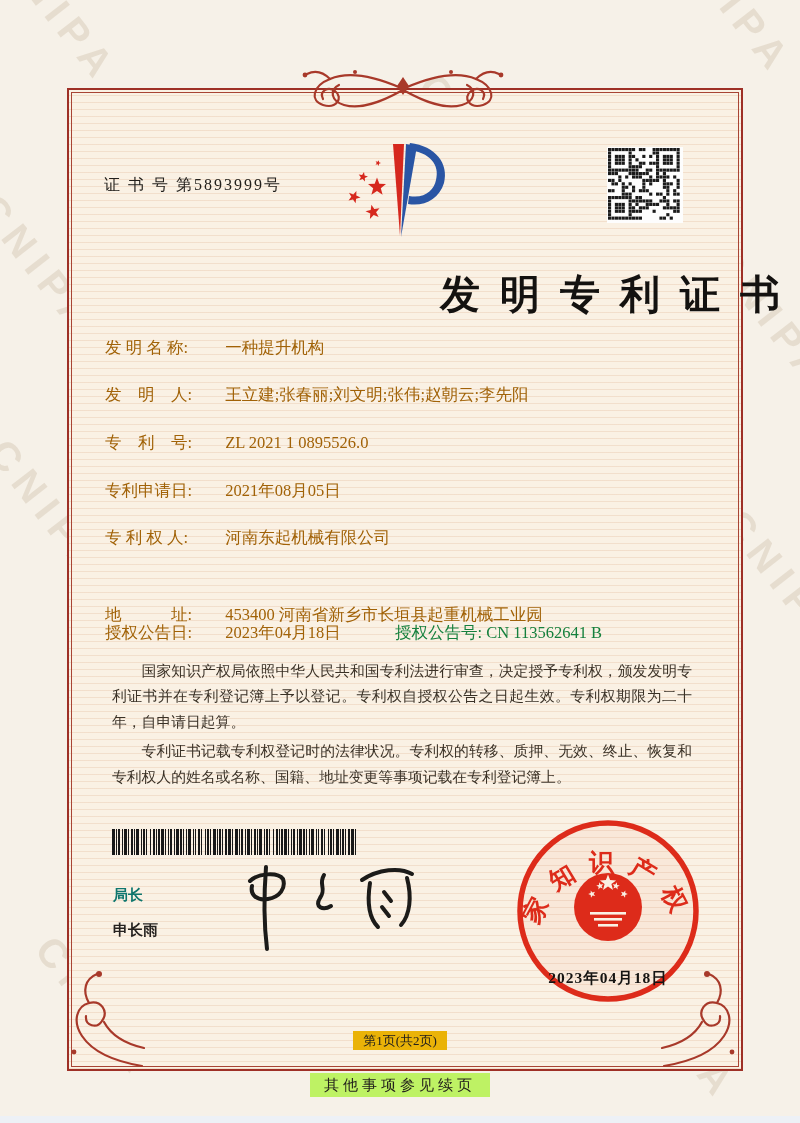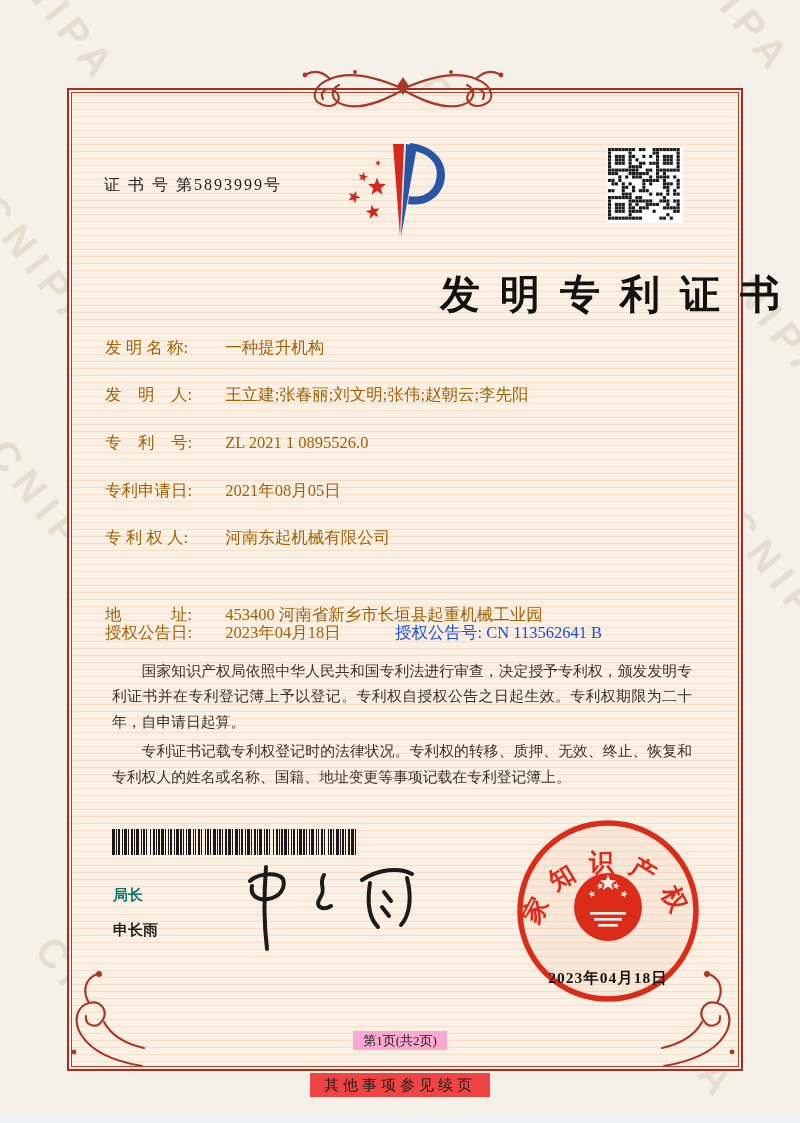--- a/index.html
+++ b/index.html
@@ -27,43 +27,43 @@
   .content{position:absolute;inset:0;z-index:3;}
   .abs{position:absolute;}
 
   .cert-no{left:104px;top:139px;font-size:16px;letter-spacing:2px;color:#23201c;margin-top:36px;}
   .title{left:0;top:243px;width:100%;text-align:right;font-size:40px;font-weight:bold;
          color:#141210;letter-spacing:20px;text-indent:20px;margin-top:24px;}
 
   .field{left:105px;font-size:16.5px;color:#a16207;white-space:nowrap;}
   .field .lab{display:inline-block;width:112px;}
   .field .val{margin-left:4px;}
-  .grant-no{left:395px;font-size:16.5px;color:#1d4ed8;white-space:nowrap;}
+  .grant-no{left:395px;font-size:16.5px;color:#15803d;white-space:nowrap;}
   .grant-no .lab{display:inline-block;}
 
   .paras{left:98px;top:659px;width:594px;font-size:14.8px;line-height:1.72;color:#3a3126;}
   .paras p{margin:0 0 4px 14px;text-indent:2em;text-align:justify;}
 
   .barcode{left:112px;top:829px;width:246px;height:26px;}
 
   .director-title{left:113px;top:886px;font-family:"Liberation Sans","DejaVu Sans",sans-serif;
                   font-size:15px;font-weight:bold;color:#0f766e;}
   .director-name{left:113px;top:921px;font-family:Liberation Sans, sans-serif;
                  font-size:15px;font-weight:bold;color:#262220;}
   .signature{left:228px;top:855px;}
 
   .seal{left:512px;top:815px;}
   .seal-ring-text{font-size:25px;font-weight:bold;letter-spacing:13px;fill:#dd2b1a;}
   .seal-date{font-size:15.5px;font-weight:bold;letter-spacing:1px;fill:#161412;}
 
   .page-num{left:0;top:1032px;width:100%;text-align:center;font-size:13px;color:#23201c;}
-  .page-num span{background:#f9a8d4;padding:2px 10px;font-family:Liberation Serif, serif;}
+  .page-num span{background:#eab308;padding:2px 10px;font-family:Liberation Serif, serif;}
   .cont-note{left:0;top:1076px;width:100%;text-align:center;font-size:15px;
              letter-spacing:4px;color:#23201c;}
-  .cont-note span{background:#ef4444;padding:4px 14px;}
+  .cont-note span{background:#bef264;padding:4px 14px;}
 
   .qr{left:607px;top:147px;width:74px;height:74px;background:#fdfdfd;padding:1px;}
   .logo{left:340px;top:138px;}
 </style>
 </head>
 <body>
 
 <div class="page">
 
   <div class="wm" style="left:-25px;top:-10px">CNIPA</div>

